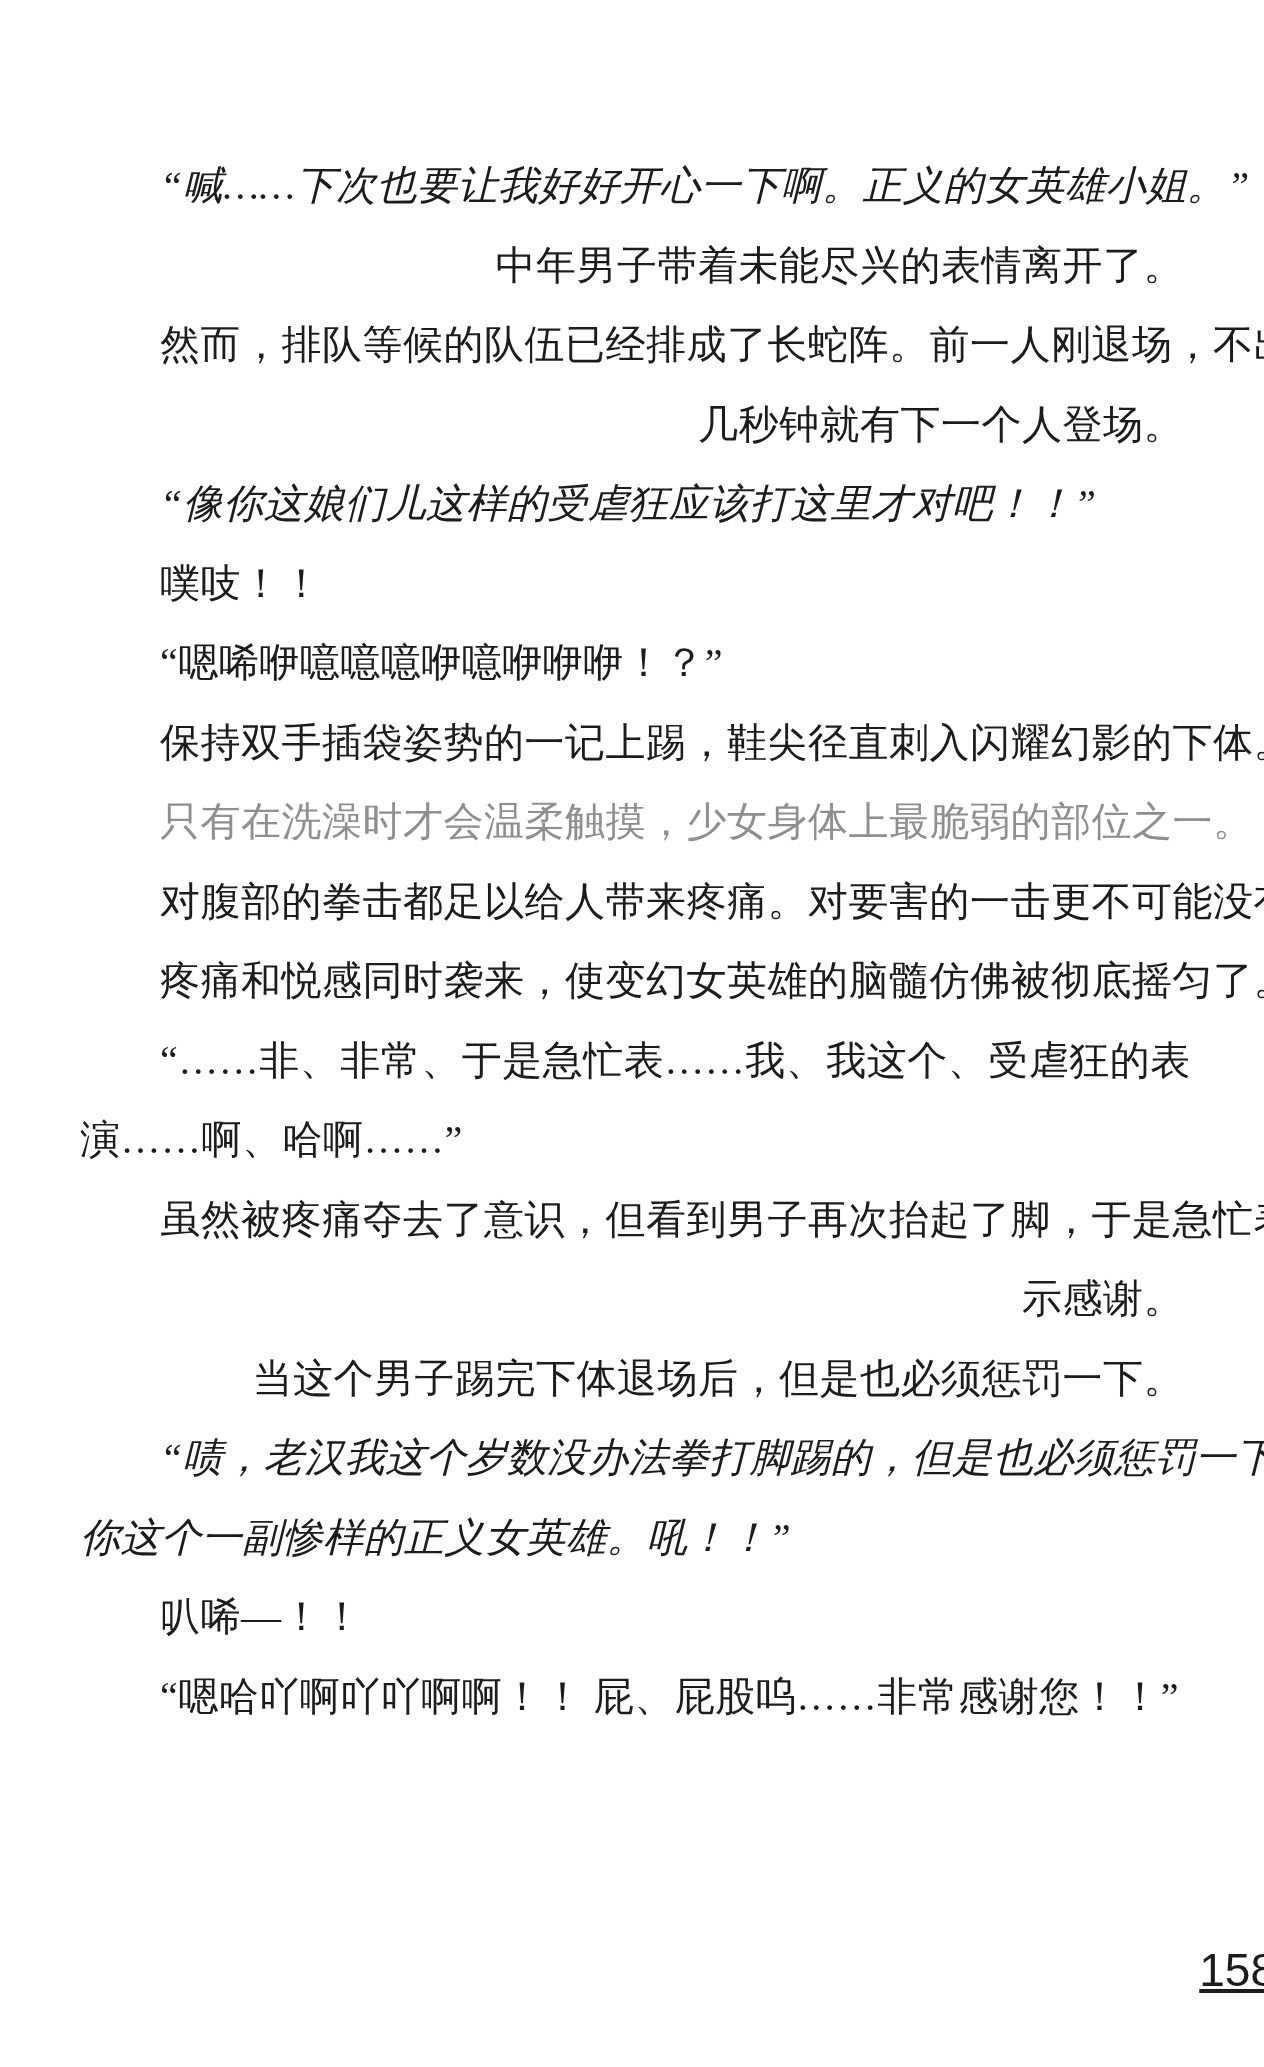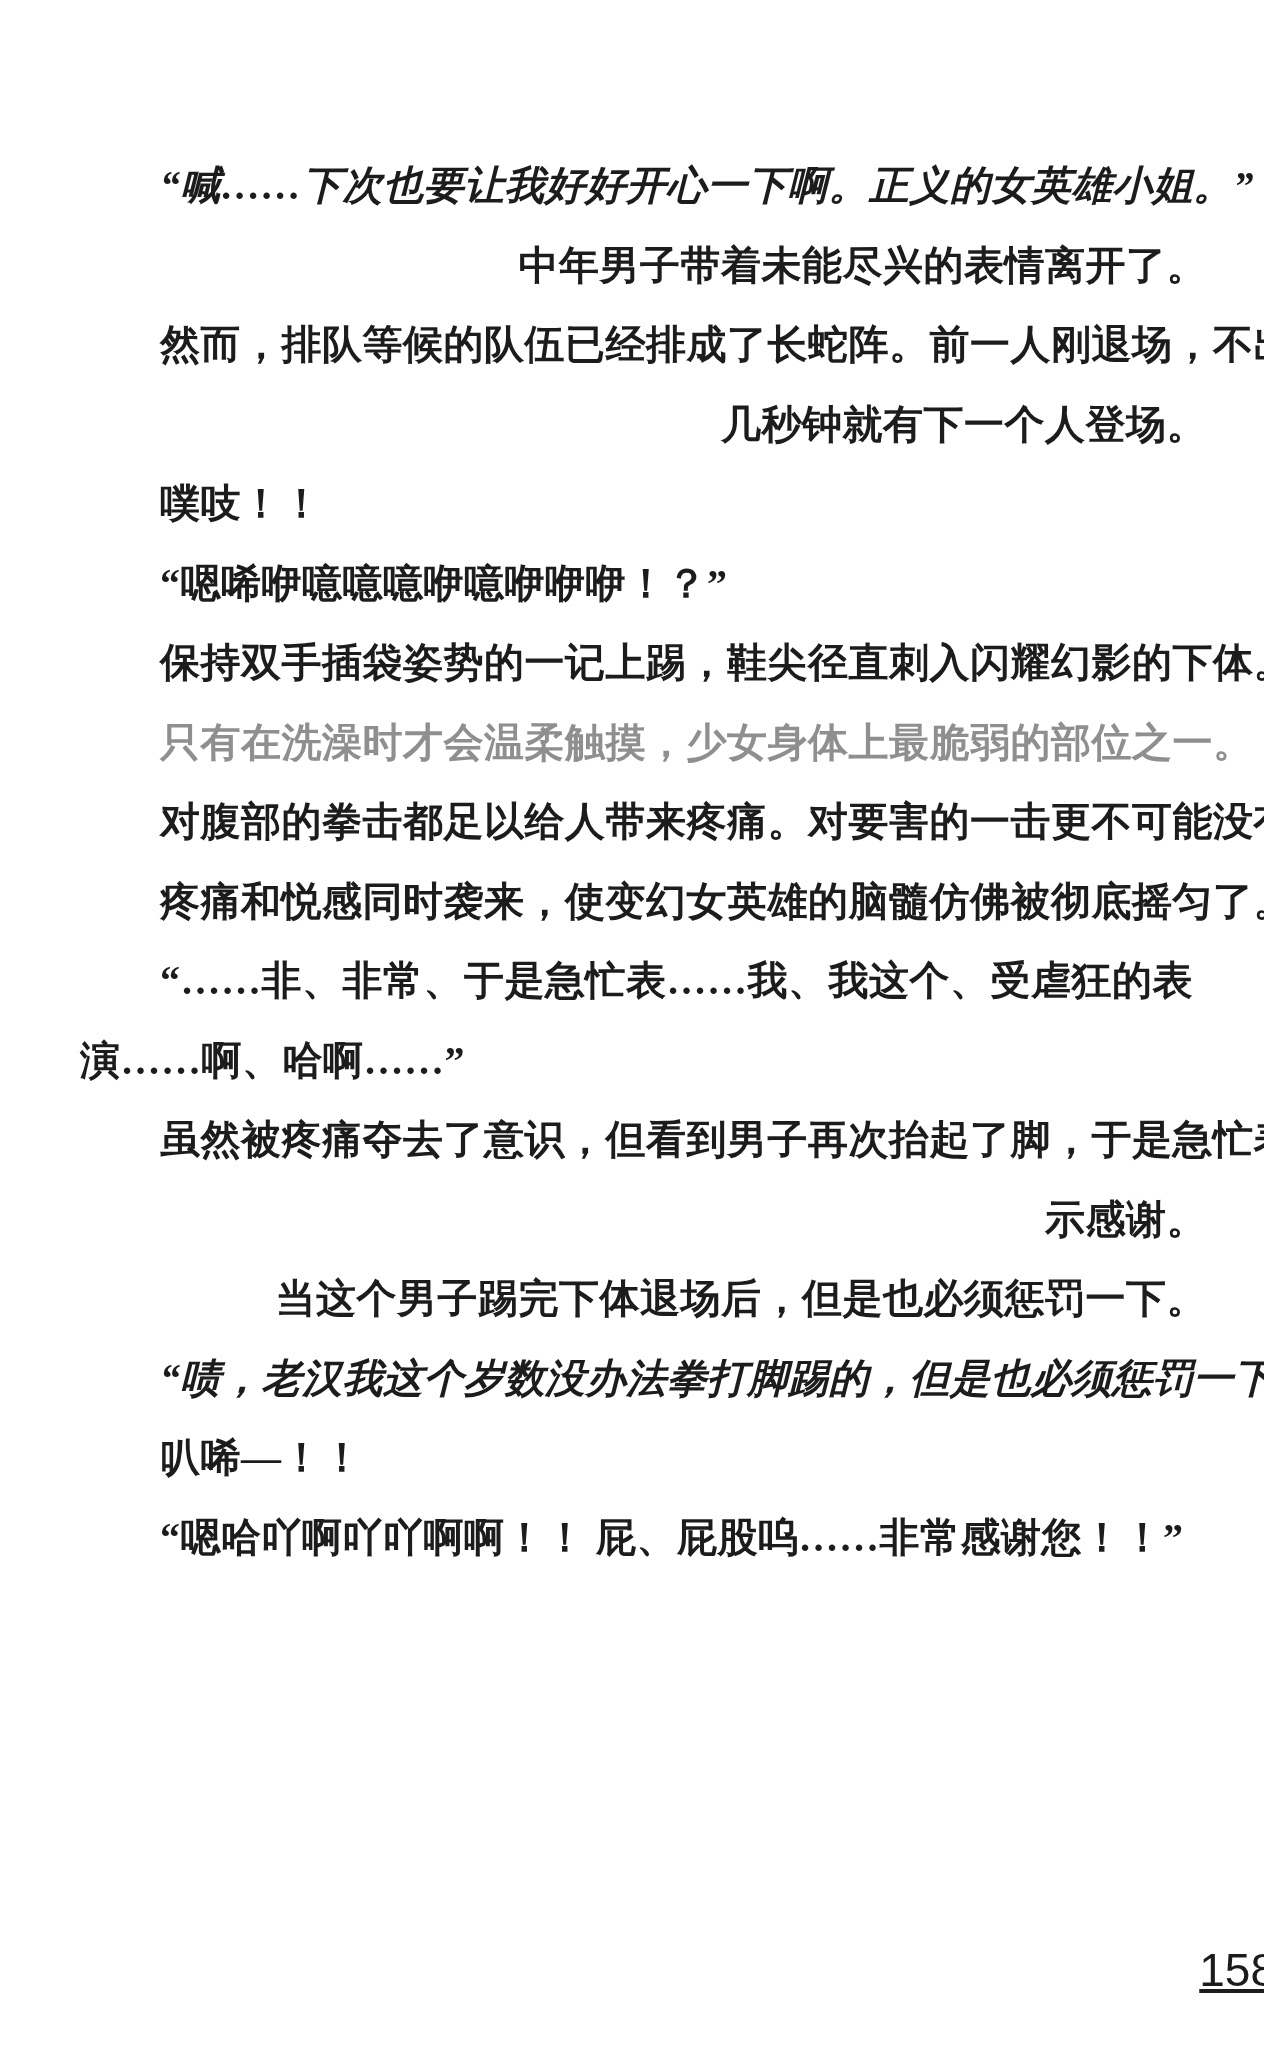--- a/index.html
+++ b/index.html
@@ -13,23 +13,22 @@
     position: relative;
     overflow: hidden;
   }
   .page {
     position: absolute;
     inset: 0;
   }
   .text-block {
     position: absolute;
     left: 80px;
-    right: 57px;
+    right: 80px;
     top: 146px;
-    font-weight: bold;
   }
   .line {
     font-size: 40px;
     line-height: 79.5px;
     height: 79.5px;
     white-space: nowrap;
     color: var(--ink, #1c1c1c);
     letter-spacing: 0.5px;
   }
   .indent {
@@ -66,29 +65,31 @@
 </style>
 </head>
 <body>
 
 <div class="page">
   <div class="text-block">
       <div class="line dialogue-emphasis indent">“喊……下次也要让我好好开心一下啊。正义的女英雄小姐。”</div>
       <div class="line narration indent">中年男子带着未能尽兴的表情离开了。</div>
       <div class="line narration indent">然而，排队等候的队伍已经排成了长蛇阵。前一人刚退场，不出</div>
       <div class="line narration">几秒钟就有下一个人登场。</div>
+      <div class="line dialogue-emphasis indent">“像你这娘们儿这样的受虐狂应该打这里才对吧！！”</div>
       <div class="line sfx indent">噗吱！！</div>
       <div class="line dialogue indent">“嗯唏咿噫噫噫咿噫咿咿咿！？”</div>
       <div class="line narration indent">保持双手插袋姿势的一记上踢，鞋尖径直刺入闪耀幻影的下体。</div>
       <div class="line inner-thought indent">只有在洗澡时才会温柔触摸，少女身体上最脆弱的部位之一。</div>
       <div class="line narration indent">对腹部的拳击都足以给人带来疼痛。对要害的一击更不可能没有</div>
       <div class="line narration indent">疼痛和悦感同时袭来，使变幻女英雄的脑髓仿佛被彻底摇匀了。</div>
       <div class="line dialogue indent">“……非、非常、于是急忙表……我、我这个、受虐狂的表</div>
       <div class="line dialogue">演……啊、哈啊……”</div>
       <div class="line narration indent">虽然被疼痛夺去了意识，但看到男子再次抬起了脚，于是急忙表</div>
       <div class="line narration">示感谢。</div>
       <div class="line narration indent">当这个男子踢完下体退场后，但是也必须惩罚一下。</div>
       <div class="line dialogue-emphasis indent">“啧，老汉我这个岁数没办法拳打脚踢的，但是也必须惩罚一下</div>
+      <div class="line dialogue-emphasis">你这个一副惨样的正义女英雄。吼！！”</div>
       <div class="line sfx indent">叭唏—！！</div>
       <div class="line dialogue indent">“嗯哈吖啊吖吖啊啊！！ 屁、屁股呜……非常感谢您！！”</div>
     </div>
   <div class="page-number">158</div>
 </div>
 
 </body></html>

